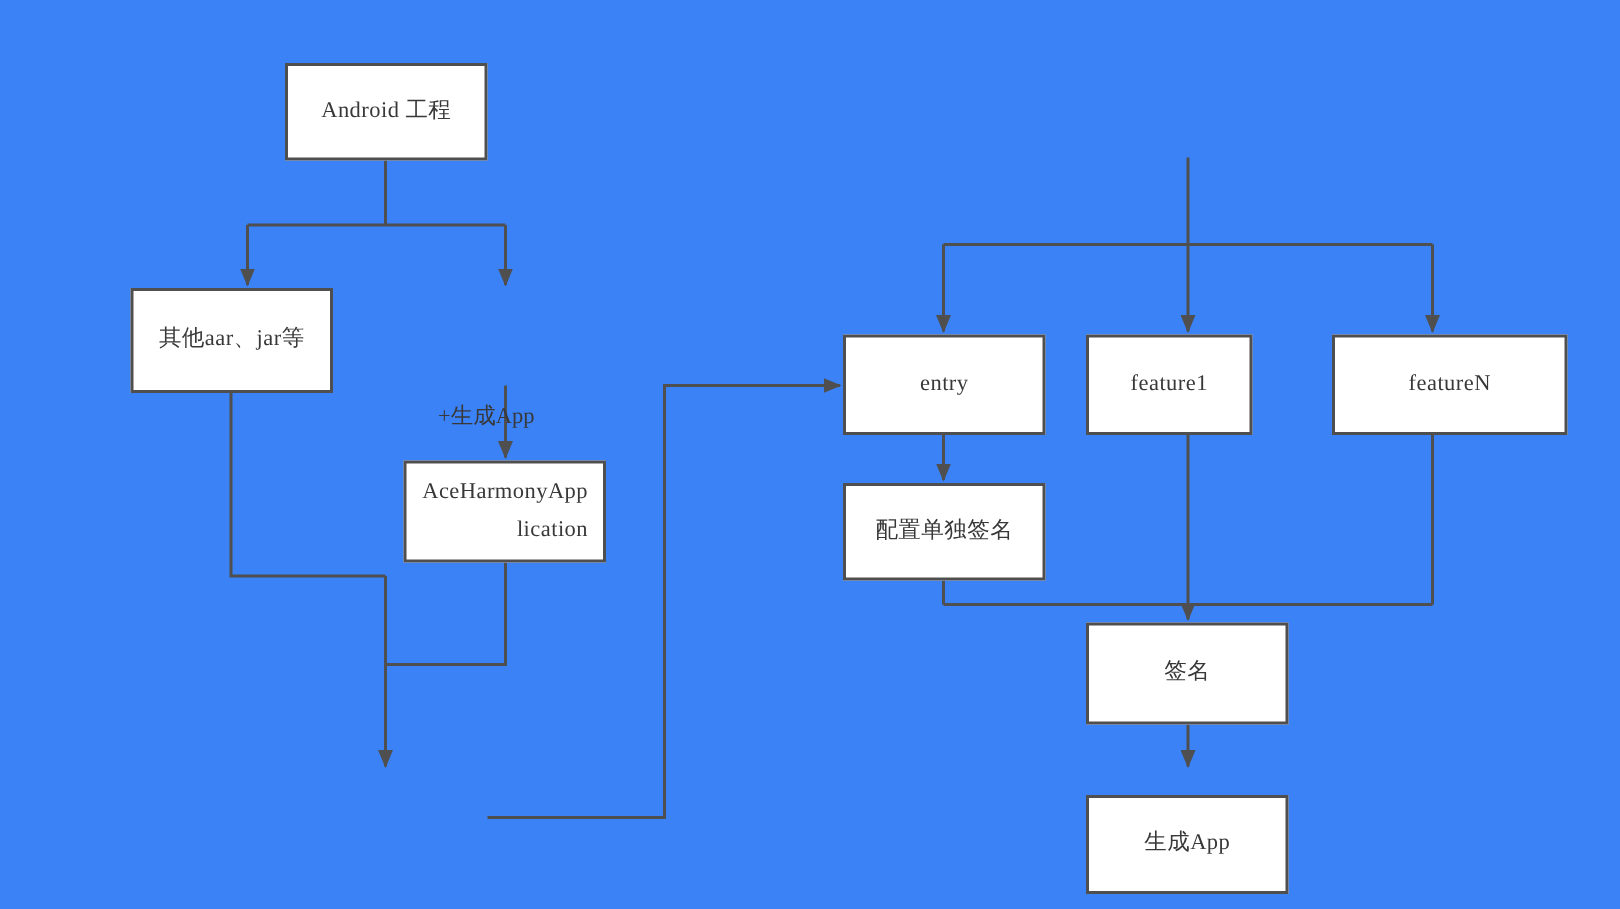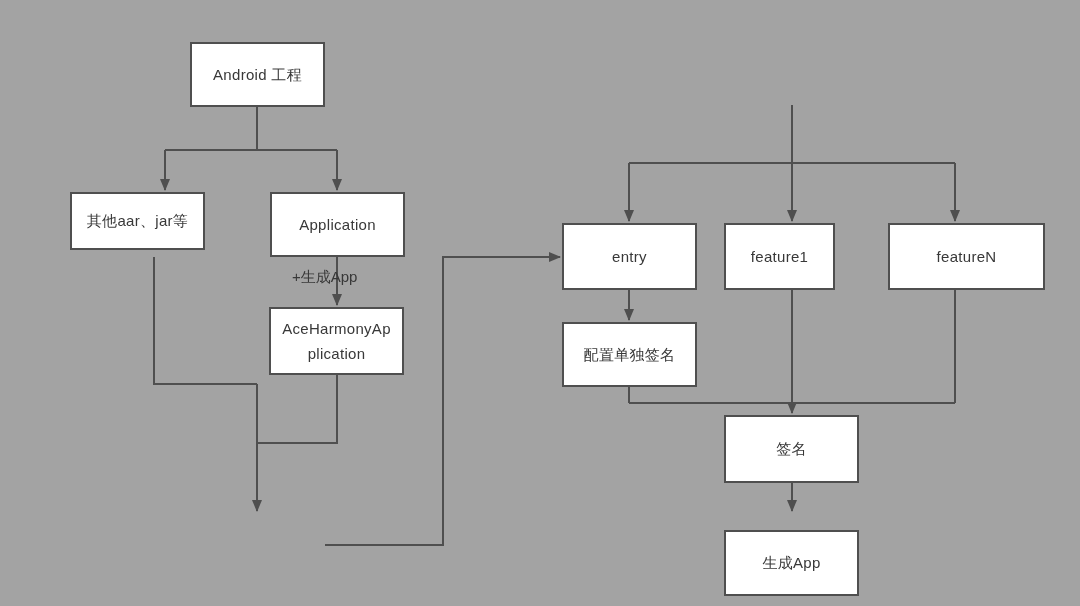--- a/index.html
+++ b/index.html
@@ -5,22 +5,23 @@
   html, body {
     margin: 0;
     padding: 0;
     background: #ffffff;
     font-family: "Liberation Sans", "DejaVu Sans", sans-serif;
   }
   .canvas {
     position: relative;
     width: 1080px;
     height: 606px;
-    background: #a3a3a3;
+    background: #3b82f6;
     overflow: hidden;
+    font-family: Liberation Serif, serif;
   }
   svg.connectors {
     position: absolute;
     left: 0;
     top: 0;
     width: 1080px;
     height: 606px;
   }
   svg.connectors path {
     fill: none;
@@ -37,20 +38,21 @@
     justify-content: center;
     text-align: center;
     font-size: 15px;
     color: #383838;
     line-height: 1.7;
     letter-spacing: 0.3px;
   }
   .node.breakword {
     word-break: break-all;
     padding: 12px 10px;
+    text-align: right;
   }
   .edge-label {
     position: absolute;
     font-size: 15px;
     color: #383838;
     background: transparent;
     white-space: nowrap;
   }
 </style>
 </head>
@@ -87,27 +89,24 @@
     <path d="M629,387 V403 M629,403 H955 M955,290 V403"></path>
     <path d="M792,290 V413" marker-end="url(#arrow)"></path>
 
     <path d="M792,483 V511" marker-end="url(#arrow)"></path>
   </svg>
 
   <div class="node" style="left:190px;top:42px;width:135px;height:65px">
     <span>Android 工程</span>
   </div>
 
-  <div class="node" style="left:70px;top:192px;width:135px;height:58px">
+  <div class="node" style="left:87px;top:192px;width:135px;height:70px">
     <span>其他aar、jar等</span>
   </div>
 
-  <div class="node" style="left:270px;top:192px;width:135px;height:65px">
-    <span>Application</span>
-  </div>
 
   <div class="node breakword" style="left:269px;top:307px;width:135px;height:68px">
     <span>AceHarmonyApplication</span>
   </div>
 
 
   <div class="edge-label" style="left:292px;top:268px">+生成App</div>
 
 
   <div class="node" style="left:562px;top:223px;width:135px;height:67px">

